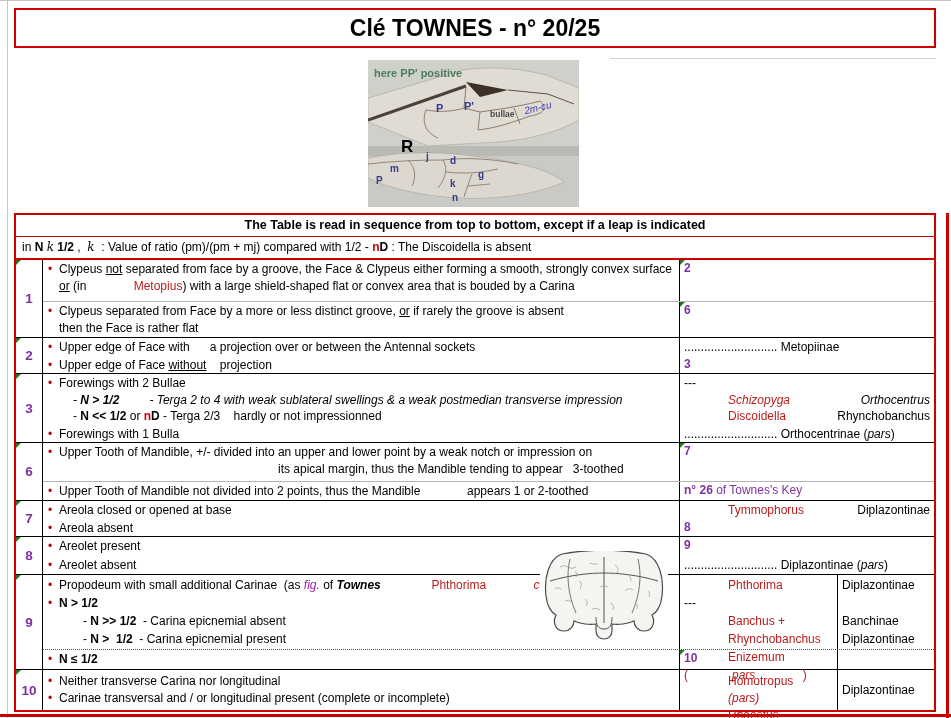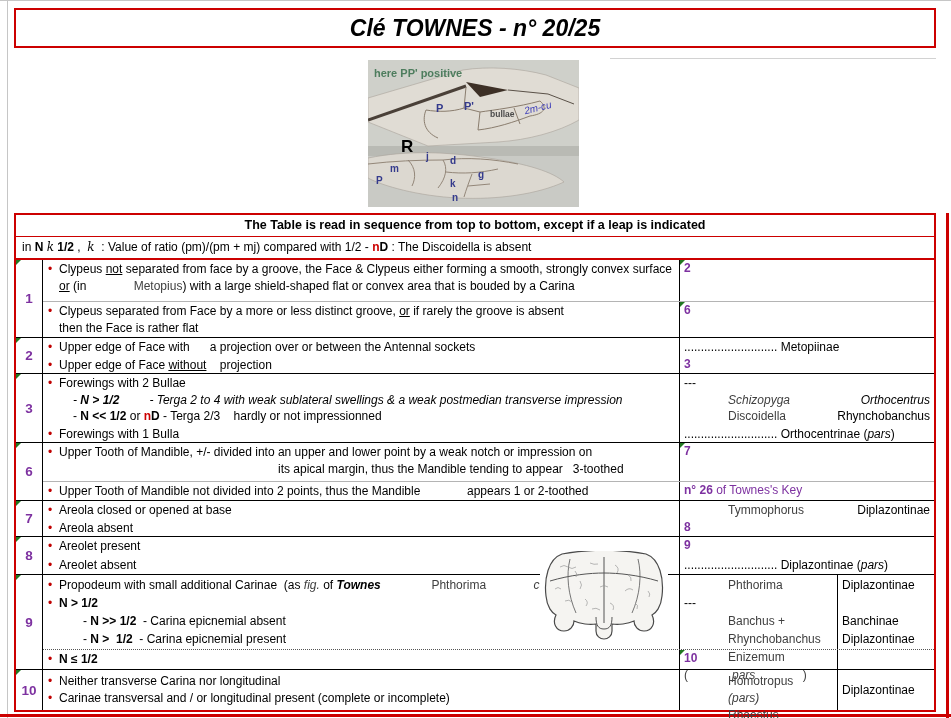--- a/index.html
+++ b/index.html
@@ -5,35 +5,35 @@
   html,body{margin:0;padding:0;background:#fff;}
   .page{position:relative;width:951px;height:718px;background:#fff;overflow:hidden;
         font-family:"Liberation Sans",sans-serif;font-size:12px;color:#000;}
   .gridline-top{position:absolute;left:0;top:0;width:951px;height:1px;background:#c6c6c6;}
   .gridline-left{position:absolute;left:7px;top:0;width:1px;height:718px;background:#c6c6c6;}
   .gridline-mid{position:absolute;left:610px;top:58px;width:326px;height:1px;background:#d2d2d2;}
   .edge-right{position:absolute;left:946px;top:213px;width:3px;height:505px;background:#cc0000;}
   .edge-bottom{position:absolute;left:0;top:714px;width:951px;height:3px;background:#cc0000;}
 
   .title-box{position:absolute;left:14px;top:8px;width:918px;height:36px;border:2px solid #cc0000;
-             display:flex;align-items:center;justify-content:center;font-size:23px;font-weight:bold;font-style:italic;}
+             display:flex;align-items:center;justify-content:center;font-size:23px;font-weight:bold;}
 
   .wing-fig{position:absolute;left:368px;top:60px;width:211px;height:147px;}
   .propodeum-fig{position:absolute;left:540px;top:551px;width:128px;height:90px;background:#fff;z-index:5;}
 
   .main-table{position:absolute;left:14px;top:213px;width:918px;border:2px solid #cc0000;background:#fff;}
   .hdr-note{height:21px;line-height:21px;text-align:center;font-weight:bold;font-size:12.5px;border-bottom:1px solid #cc0000;}
   .hdr-legend{height:21px;line-height:21px;padding-left:6px;font-size:12px;border-bottom:2px solid #cc0000;white-space:pre-wrap;}
   .ser-it{font-family:"DejaVu Serif",serif;font-style:italic;}
   .b{font-weight:bold;}
   .red{color:#cc0000;}
   .u{text-decoration:underline;}
-  .blue{color:#404040;padding-left:44px;}
+  .blue{color:#b91c1c;padding-left:44px;}
   .it{font-style:italic;}
-  .grn{color:#404040;font-style:italic;}
+  .grn{color:#a21caf;font-style:italic;}
   .purple{color:#7d31a0;font-weight:bold;}
 
   .krow{display:flex;border-bottom:1px solid #000;}
   .krow:last-child{border-bottom:none;}
   .num-cell{width:26px;border-right:1px solid #000;position:relative;display:flex;
             align-items:center;justify-content:center;color:#7d31a0;font-weight:bold;font-size:13.5px;}
   .row-body{flex:1;display:flex;flex-direction:column;min-width:0;}
   .opt{display:flex;}
   .opt-content{flex:1;min-width:0;padding:1px 2px 1px 0;}
   .opt-result{width:255px;border-left:1px solid #000;padding:1px 4px;position:relative;box-sizing:border-box;}

